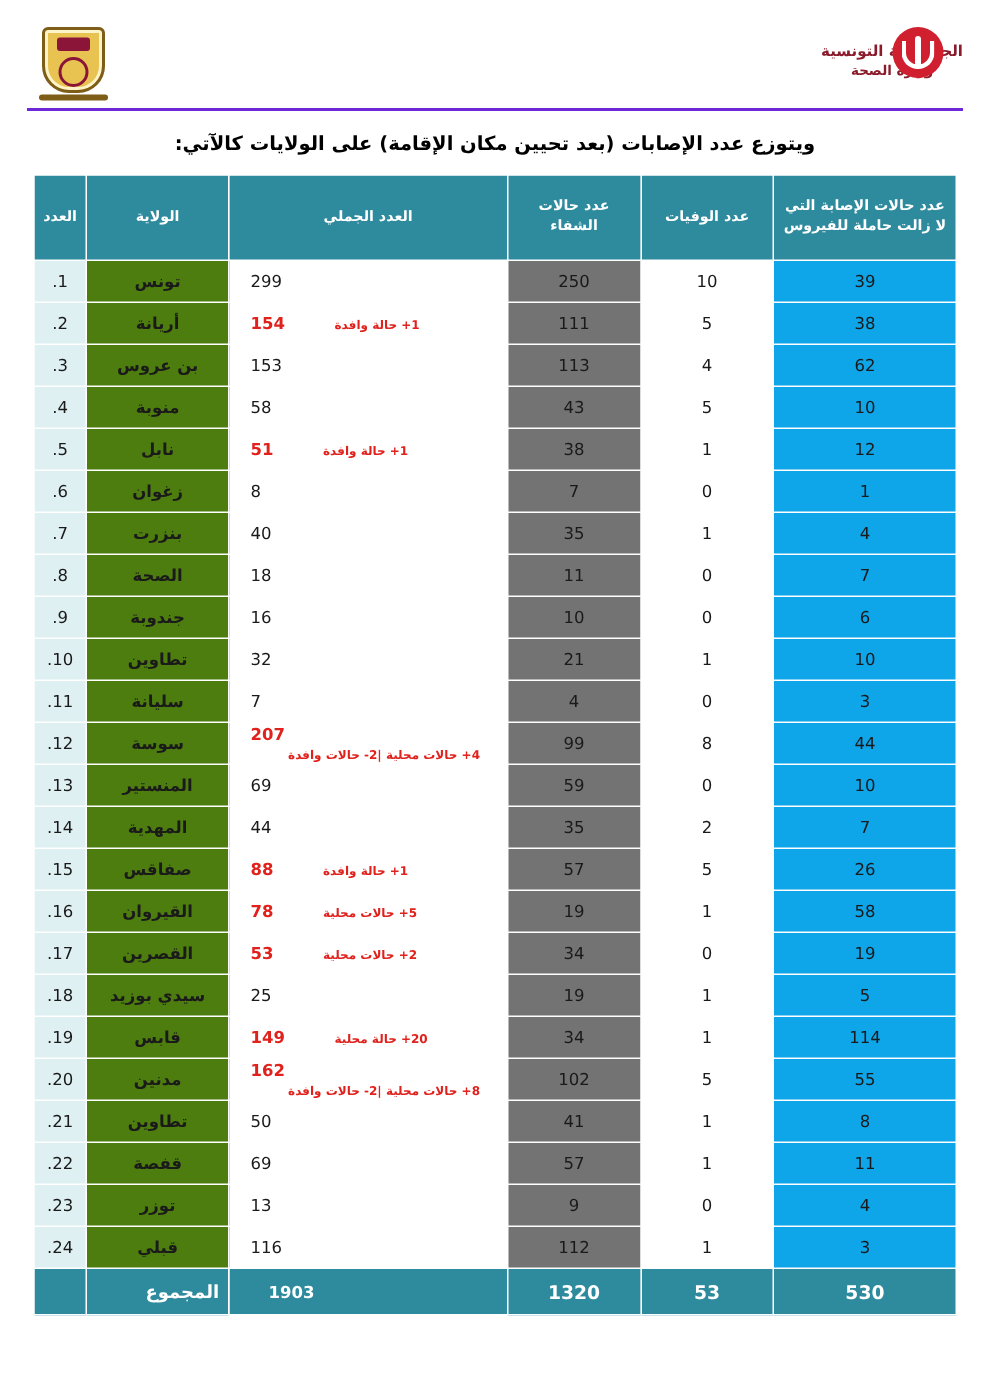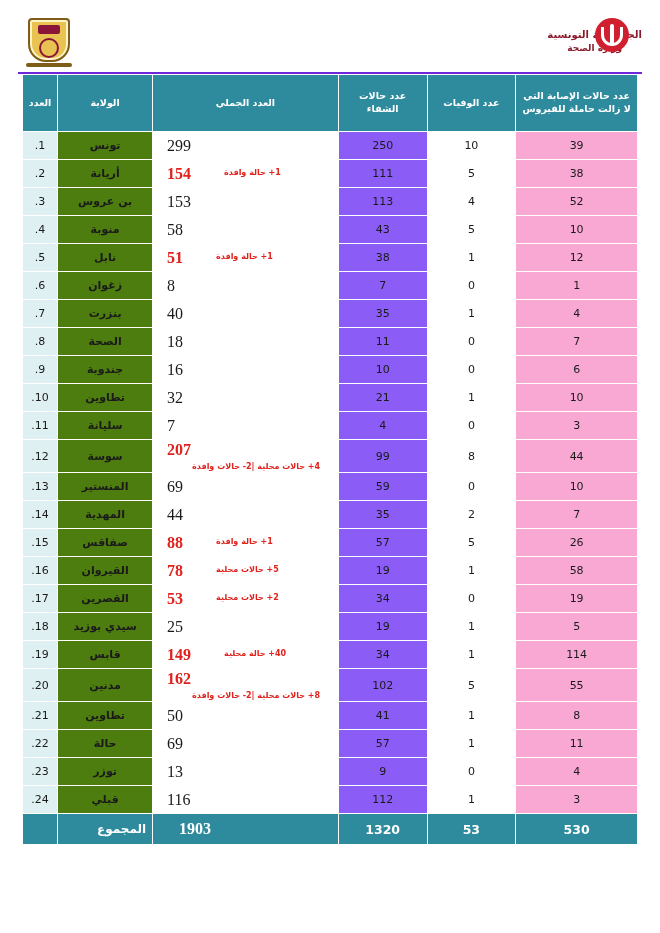--- a/index.html
+++ b/index.html
@@ -199,47 +199,46 @@
   }
   td.c-total {
     background: #ffffff;
     text-align: left;
     direction: rtl;
     position: relative;
   }
   td.c-total .tot-num {
     float: left;
     padding-left: 8px;
-    font-size: 16px;
-    font-family: Liberation Serif, serif;
+    font-size: 11px;
   }
   td.c-total .tot-num.hl {
     color: #e0211c;
     font-weight: bold;
   }
   td.c-total .tot-note {
     float: left;
     color: #e0211c;
     font-size: 8px;
     font-weight: bold;
     padding-left: 6px;
     padding-top: 3px;
     white-space: nowrap;
     margin-left: 27px;
   }
   td.c-heal {
-    background: #8b5cf6;
+    background: #737373;
     text-align: center;
   }
   td.c-death {
     background: #ffffff;
     text-align: center;
   }
   td.c-carry {
-    background: #f9a8d4;
+    background: #0ea5e9;
     text-align: center;
   }
   tr.total-row td {
     background: #2e8b9e !important;
     color: #ffffff;
     font-weight: bold;
     font-size: 12.5px;
     height: 28px;
   }
   tr.total-row td.c-gov {
@@ -265,20 +264,21 @@
     </div>
     <div class="header-center">
       <div class="header-line1">الجمهورية التونسية</div>
       <div class="header-line2">وزارة الصحة</div>
     </div>
     <div class="emblem-right">
       <div class="circ"></div>
     </div>
   </div>
 
+  <div class="doc-title">ويتوزع عدد الإصابات (بعد تحيين مكان الإقامة) على الولايات كالآتي:</div>
 
   <div class="table-wrap">
     <table class="data">
       <colgroup>
         <col class="col-carry">
         <col class="col-death">
         <col class="col-heal">
         <col class="col-total">
         <col class="col-gov">
         <col class="col-num">
@@ -310,21 +310,21 @@
             <td class="c-death">5</td>
             <td class="c-heal">111</td>
             <td class="c-total clearfix">
               <span class="tot-num hl">154</span>
               <span class="tot-note">1+ حالة وافدة</span>
             </td>
             <td class="c-gov">أريانة</td>
             <td class="c-num">.2</td>
           </tr>
           <tr>
-            <td class="c-carry">52</td>
+            <td class="c-carry">62</td>
             <td class="c-death">4</td>
             <td class="c-heal">113</td>
             <td class="c-total clearfix">
               <span class="tot-num">153</span>
             </td>
             <td class="c-gov">بن عروس</td>
             <td class="c-num">.3</td>
           </tr>
           <tr>
             <td class="c-carry">10</td>
@@ -480,21 +480,21 @@
             </td>
             <td class="c-gov">سيدي بوزيد</td>
             <td class="c-num">.18</td>
           </tr>
           <tr>
             <td class="c-carry">114</td>
             <td class="c-death">1</td>
             <td class="c-heal">34</td>
             <td class="c-total clearfix">
               <span class="tot-num hl">149</span>
-              <span class="tot-note">40+ حالة محلية</span>
+              <span class="tot-note">20+ حالة محلية</span>
             </td>
             <td class="c-gov">قابس</td>
             <td class="c-num">.19</td>
           </tr>
           <tr>
             <td class="c-carry">55</td>
             <td class="c-death">5</td>
             <td class="c-heal">102</td>
             <td class="c-total clearfix">
               <span class="tot-num hl">162</span>
@@ -513,21 +513,21 @@
             <td class="c-gov">تطاوين</td>
             <td class="c-num">.21</td>
           </tr>
           <tr>
             <td class="c-carry">11</td>
             <td class="c-death">1</td>
             <td class="c-heal">57</td>
             <td class="c-total clearfix">
               <span class="tot-num">69</span>
             </td>
-            <td class="c-gov">حالة</td>
+            <td class="c-gov">قفصة</td>
             <td class="c-num">.22</td>
           </tr>
           <tr>
             <td class="c-carry">4</td>
             <td class="c-death">0</td>
             <td class="c-heal">9</td>
             <td class="c-total clearfix">
               <span class="tot-num">13</span>
             </td>
             <td class="c-gov">توزر</td>

